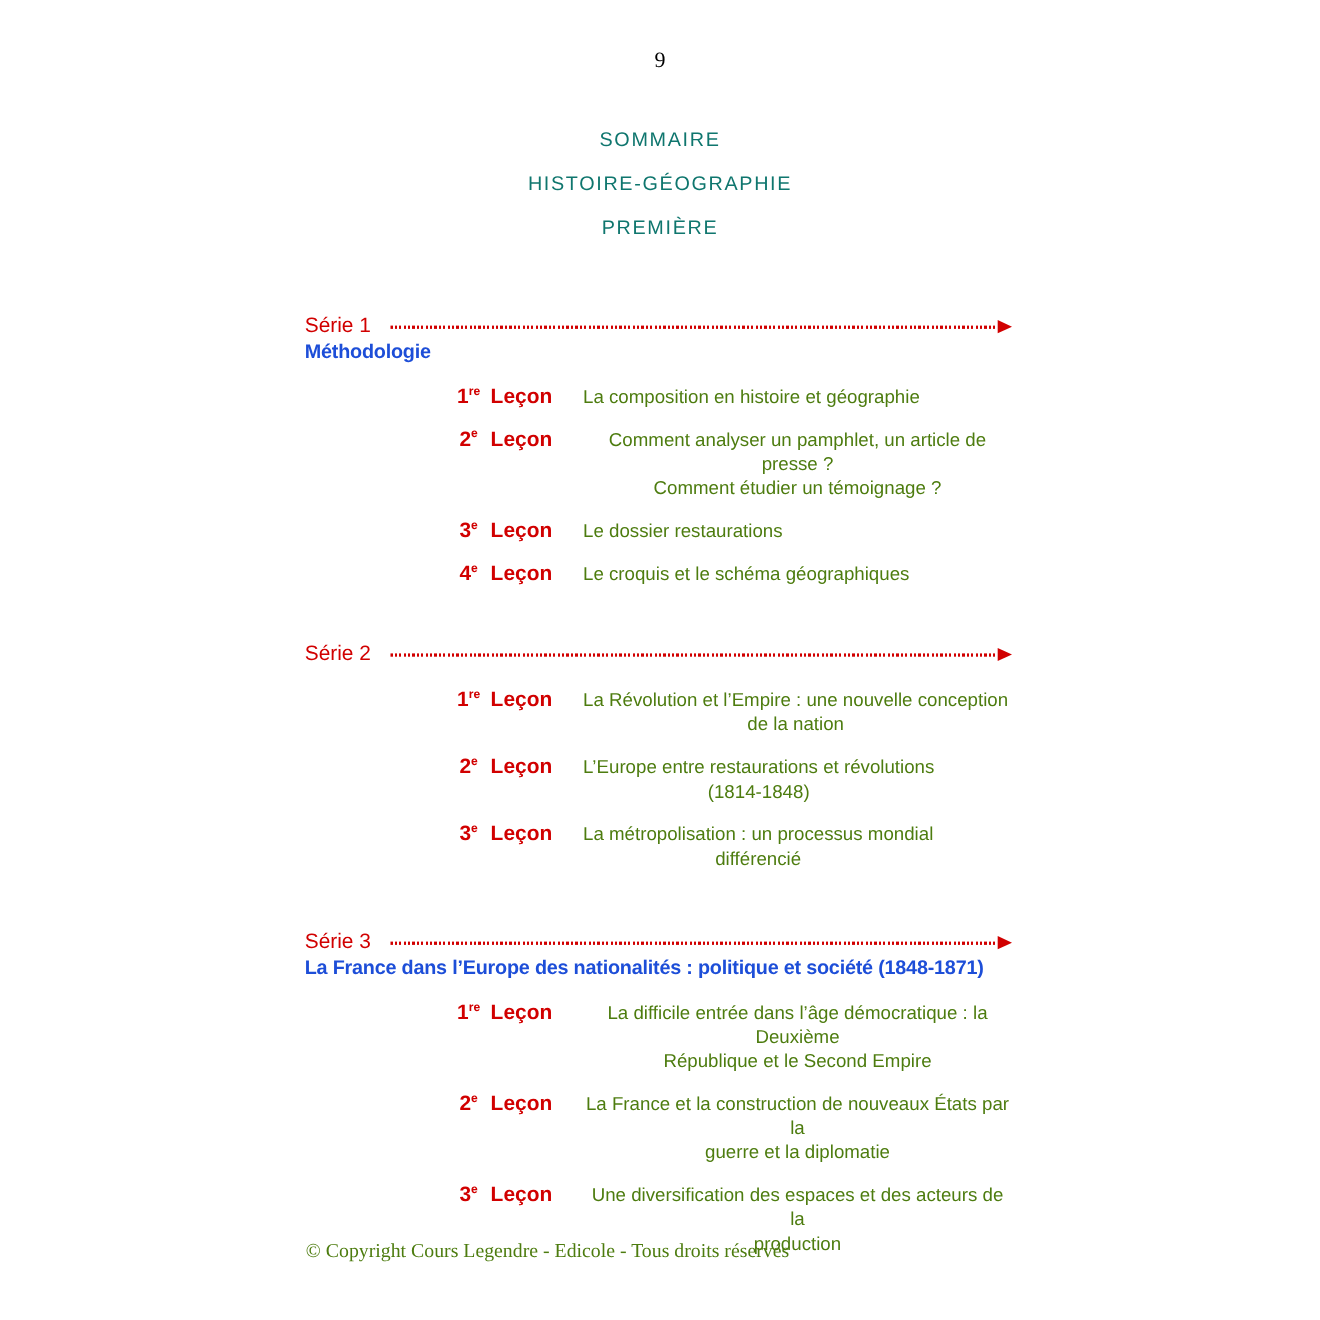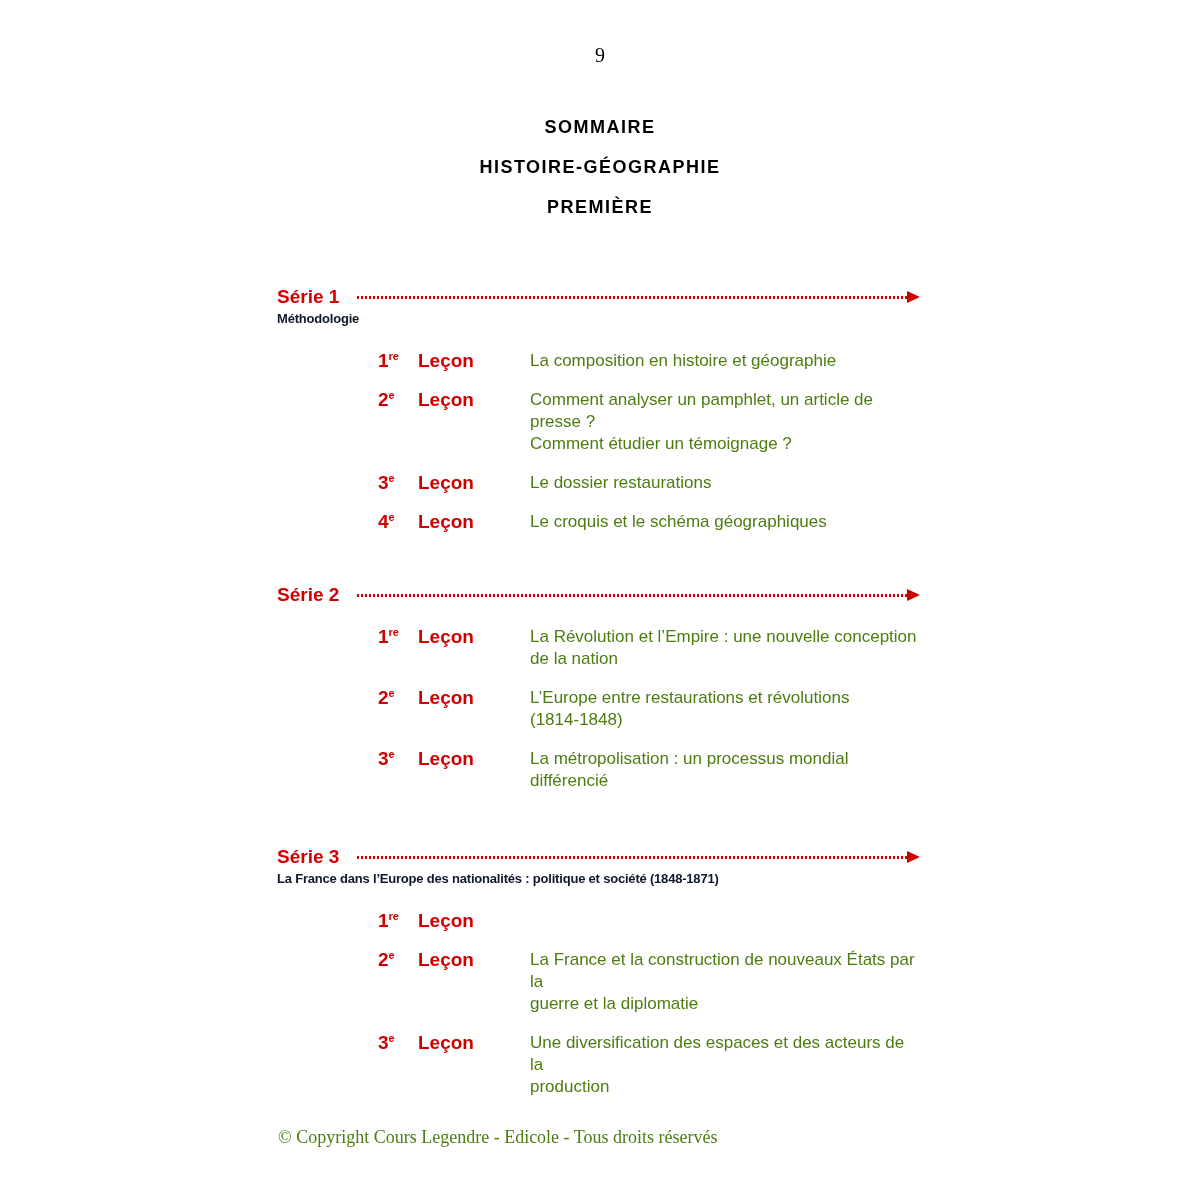--- a/index.html
+++ b/index.html
@@ -6,48 +6,48 @@
   .page {
     position:relative; width:1200px; height:1200px; background:#ffffff;
     font-family:"Liberation Sans", sans-serif; overflow:hidden;
   }
   .page-number {
     position:absolute; top:44px; left:0; right:0; text-align:center;
     font-family:"Liberation Serif", serif; font-size:20px; color:#000000;
   }
   .doc-header { position:absolute; top:118px; left:0; right:0; text-align:center; }
   .doc-title {
-    font-size:18px; font-weight:bold; color:#000000;
+    font-size:18px; font-weight:normal; color:#0f766e;
     letter-spacing:1.5px; line-height:18px; margin-bottom:22px;
   }
   .series { position:absolute; left:277px; width:643px; }
   #serie-1 { top:286px; }
   #serie-2 { top:584px; }
   #serie-3 { top:846px; }
   .series-header { display:flex; align-items:center; height:22px; }
   .series-label {
-    font-size:19px; font-weight:bold; color:#d10000; white-space:nowrap; line-height:22px;
+    font-size:19px; font-weight:normal; color:#d10000; white-space:nowrap; line-height:22px;
   }
   .arrow { flex:1; display:flex; align-items:center; margin-left:18px; }
   .arrow-line {
     flex:1; height:3px;
     background:repeating-linear-gradient(90deg, #d10000 0px, #d10000 2px, transparent 2px, transparent 4px);
   }
   .arrow-head {
     width:0; height:0; margin-left:-1px;
     border-left:13px solid #d10000;
     border-top:6px solid transparent;
     border-bottom:6px solid transparent;
   }
   .series-title {
-    font-size:13px; font-weight:bold; color:#0f172a;
+    font-size:18px; font-weight:bold; color:#1d4ed8;
     line-height:22px; white-space:nowrap; letter-spacing:-0.2px;
   }
   .lessons { margin-top:20px; }
-  .lesson { display:flex; margin-bottom:17px; }
+  .lesson { display:flex; margin-bottom:17px;text-align:center; }
   .lesson-label {
     margin-left:101px; width:152px; flex-shrink:0;
     font-size:19px; font-weight:bold; color:#d10000; line-height:22px;
   }
   .lesson-ord { display:inline-block; width:40px; }
   .lesson-label sup { font-size:11px; line-height:0; }
   .lesson-text {
     font-size:17px; color:#4d7c0f; line-height:22px; white-space:pre-line;
   }
   .footer {
@@ -130,20 +130,22 @@
       <span class="series-label">Série 3</span>
       <span class="arrow">
         <span class="arrow-line"></span>
         <span class="arrow-head"></span>
       </span>
     </div>
     <div class="series-title">La France dans l’Europe des nationalités : politique et société (1848-1871)</div>
     <div class="lessons">
       <div class="lesson">
         <span class="lesson-label"><span class="lesson-ord"><span>1</span><sup>re</sup></span><span>Leçon</span></span>
+        <span class="lesson-text">La difficile entrée dans l’âge démocratique : la Deuxième
+République et le Second Empire</span>
       </div>
       <div class="lesson">
         <span class="lesson-label"><span class="lesson-ord"><span>2</span><sup>e</sup></span><span>Leçon</span></span>
         <span class="lesson-text">La France et la construction de nouveaux États par la
 guerre et la diplomatie</span>
       </div>
       <div class="lesson">
         <span class="lesson-label"><span class="lesson-ord"><span>3</span><sup>e</sup></span><span>Leçon</span></span>
         <span class="lesson-text">Une diversification des espaces et des acteurs de la
 production</span>

